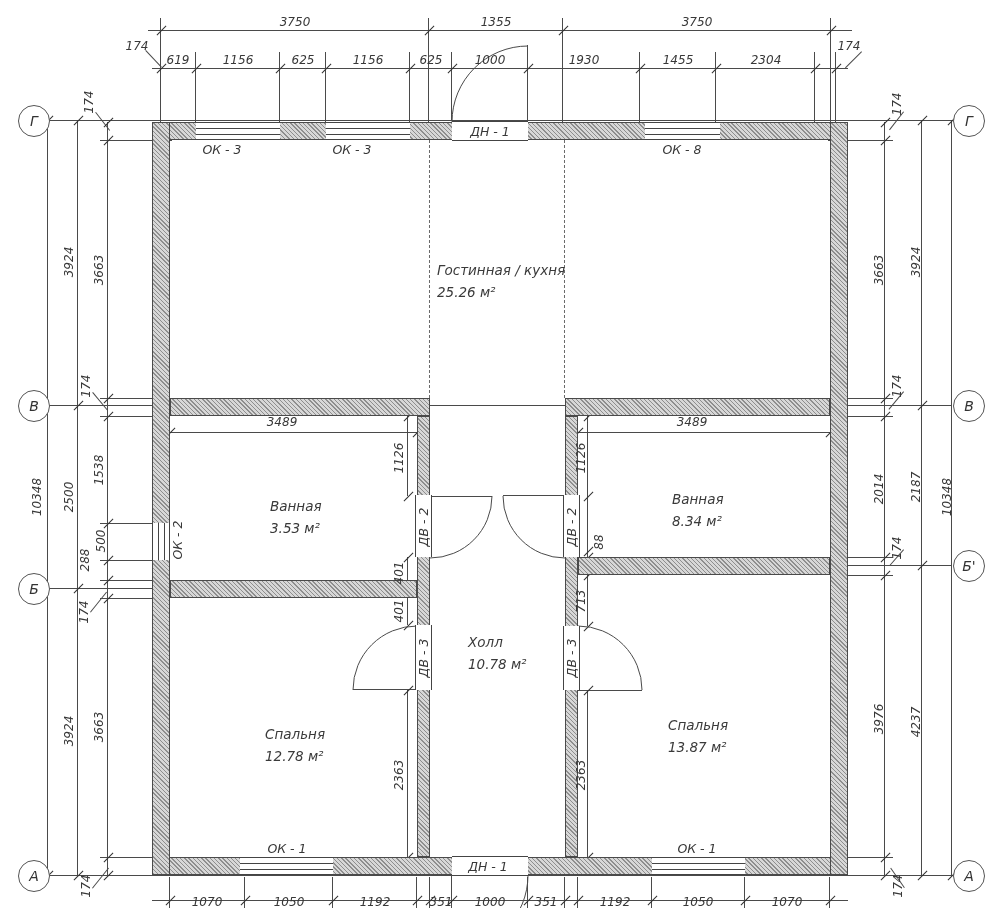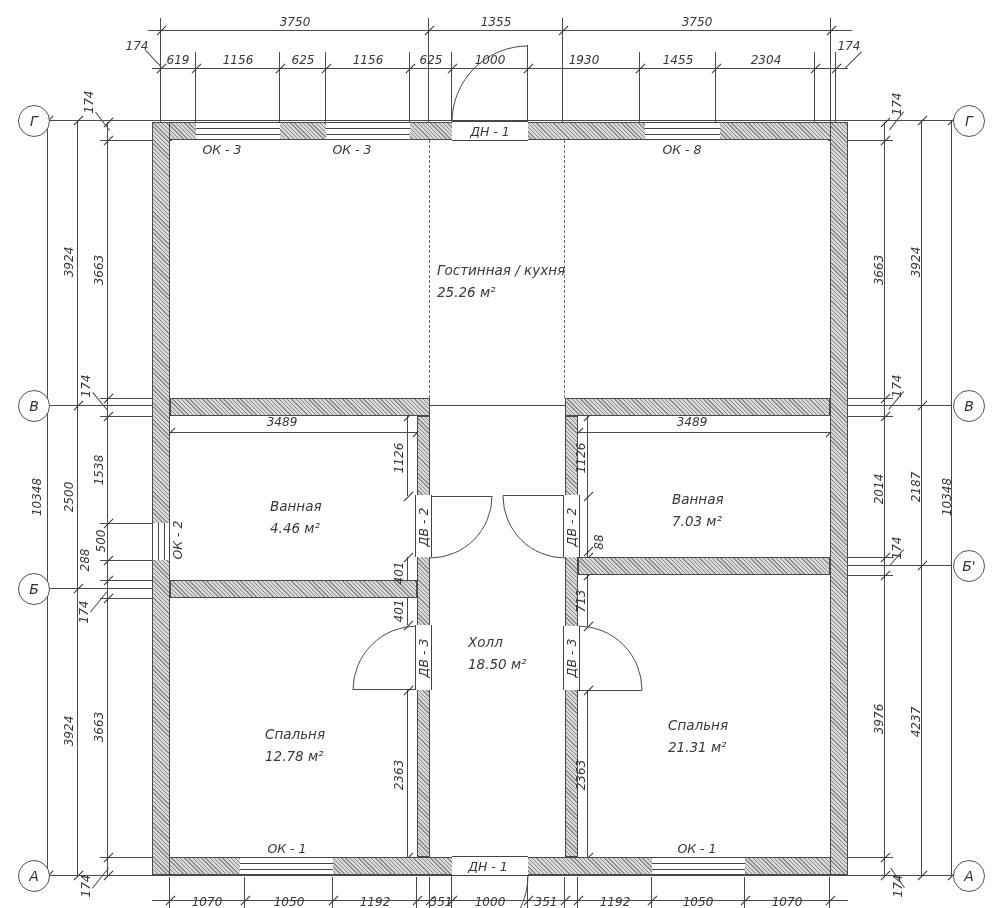--- a/index.html
+++ b/index.html
@@ -285,29 +285,29 @@
     <span class="olbl" style="left: 423px; top: 527px; transform: translate(-50%, -50%) rotate(-90deg);">ДВ - 2</span>
     <span class="olbl" style="left: 571px; top: 527px; transform: translate(-50%, -50%) rotate(-90deg);">ДВ - 2</span>
     <span class="olbl" style="left: 423px; top: 658px; transform: translate(-50%, -50%) rotate(-90deg);">ДВ - 3</span>
     <span class="olbl" style="left: 571px; top: 658px; transform: translate(-50%, -50%) rotate(-90deg);">ДВ - 3</span>
     <span class="olbl" style="left: 287px; top: 848px; transform: translate(-50%, -50%) rotate(0deg);">ОК - 1</span>
     <span class="olbl" style="left: 488px; top: 866px; transform: translate(-50%, -50%) rotate(0deg);">ДН - 1</span>
     <span class="olbl" style="left: 697px; top: 848px; transform: translate(-50%, -50%) rotate(0deg);">ОК - 1</span>
     <span class="room-name" style="left: 437px; top: 270px; transform: translate(0px, -50%);">Гостинная / кухня</span>
     <span class="room-area" style="left: 437px; top: 292px; transform: translate(0px, -50%);">25.26 м²</span>
     <span class="room-name" style="left: 270px; top: 506px; transform: translate(0px, -50%);">Ванная</span>
-    <span class="room-area" style="left: 270px; top: 528px; transform: translate(0px, -50%);">4.46 м²</span>
+    <span class="room-area" style="left: 270px; top: 528px; transform: translate(0px, -50%);">3.53 м²</span>
     <span class="room-name" style="left: 672px; top: 499px; transform: translate(0px, -50%);">Ванная</span>
-    <span class="room-area" style="left: 672px; top: 521px; transform: translate(0px, -50%);">7.03 м²</span>
+    <span class="room-area" style="left: 672px; top: 521px; transform: translate(0px, -50%);">8.34 м²</span>
     <span class="room-name" style="left: 468px; top: 642px; transform: translate(0px, -50%);">Холл</span>
-    <span class="room-area" style="left: 468px; top: 664px; transform: translate(0px, -50%);">18.50 м²</span>
+    <span class="room-area" style="left: 468px; top: 664px; transform: translate(0px, -50%);">10.78 м²</span>
     <span class="room-name" style="left: 265px; top: 734px; transform: translate(0px, -50%);">Спальня</span>
     <span class="room-area" style="left: 265px; top: 756px; transform: translate(0px, -50%);">12.78 м²</span>
     <span class="room-name" style="left: 668px; top: 725px; transform: translate(0px, -50%);">Спальня</span>
-    <span class="room-area" style="left: 668px; top: 747px; transform: translate(0px, -50%);">21.31 м²</span>
+    <span class="room-area" style="left: 668px; top: 747px; transform: translate(0px, -50%);">13.87 м²</span>
     <div class="axis-circle" style="left: 18px; top: 105px;">Г</div>
     <div class="axis-circle" style="left: 18px; top: 390px;">В</div>
     <div class="axis-circle" style="left: 18px; top: 573px;">Б</div>
     <div class="axis-circle" style="left: 18px; top: 860px;">А</div>
     <div class="axis-circle" style="left: 953px; top: 105px;">Г</div>
     <div class="axis-circle" style="left: 953px; top: 390px;">В</div>
     <div class="axis-circle" style="left: 953px; top: 550px;">Б'</div>
     <div class="axis-circle" style="left: 953px; top: 860px;">А</div>
   </div>
 

